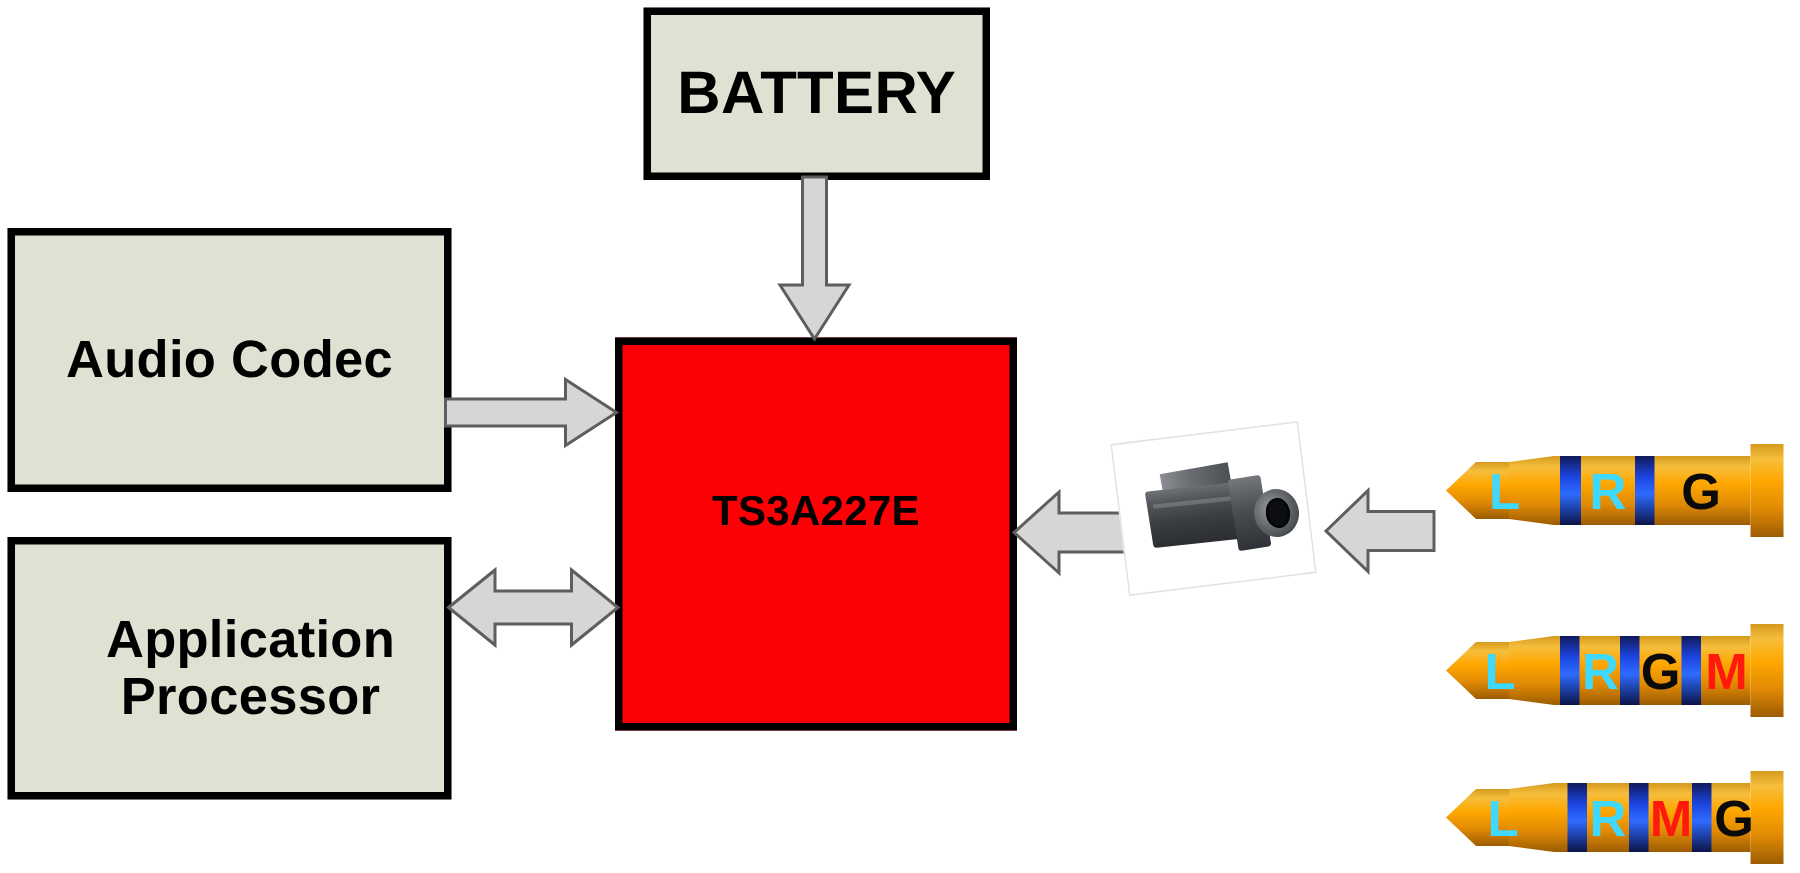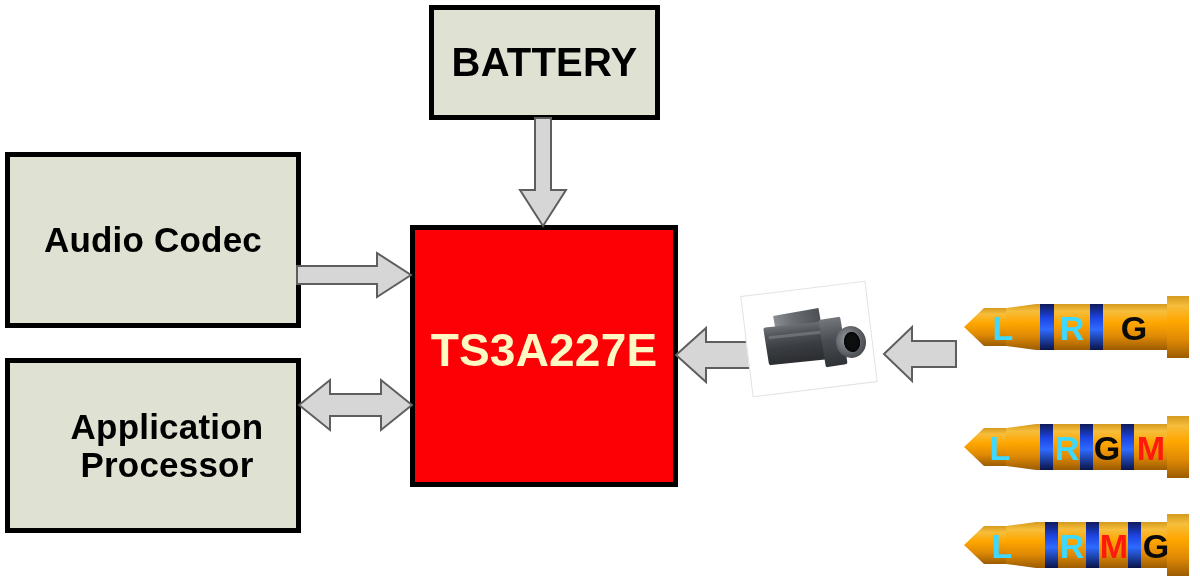--- a/index.html
+++ b/index.html
@@ -70,22 +70,22 @@
     margin-left: 28px;
   }
 
   #ts3a227e-block {
     left: 410px; top: 225px;
     width: 268px; height: 262px;
     background: #FC0006;
     align-items: flex-start;
   }
   #ts3a227e-block .block-label {
-    font-size: 46px;
-    color: #fef9c3;
+    font-size: 28px;
+    color: #000000;
     margin-top: 96px;
   }
 
   
   .arrow-svg {
     position: absolute;
     overflow: visible;
   }
   .arrow-shape {
     fill: #D6D6D6;

